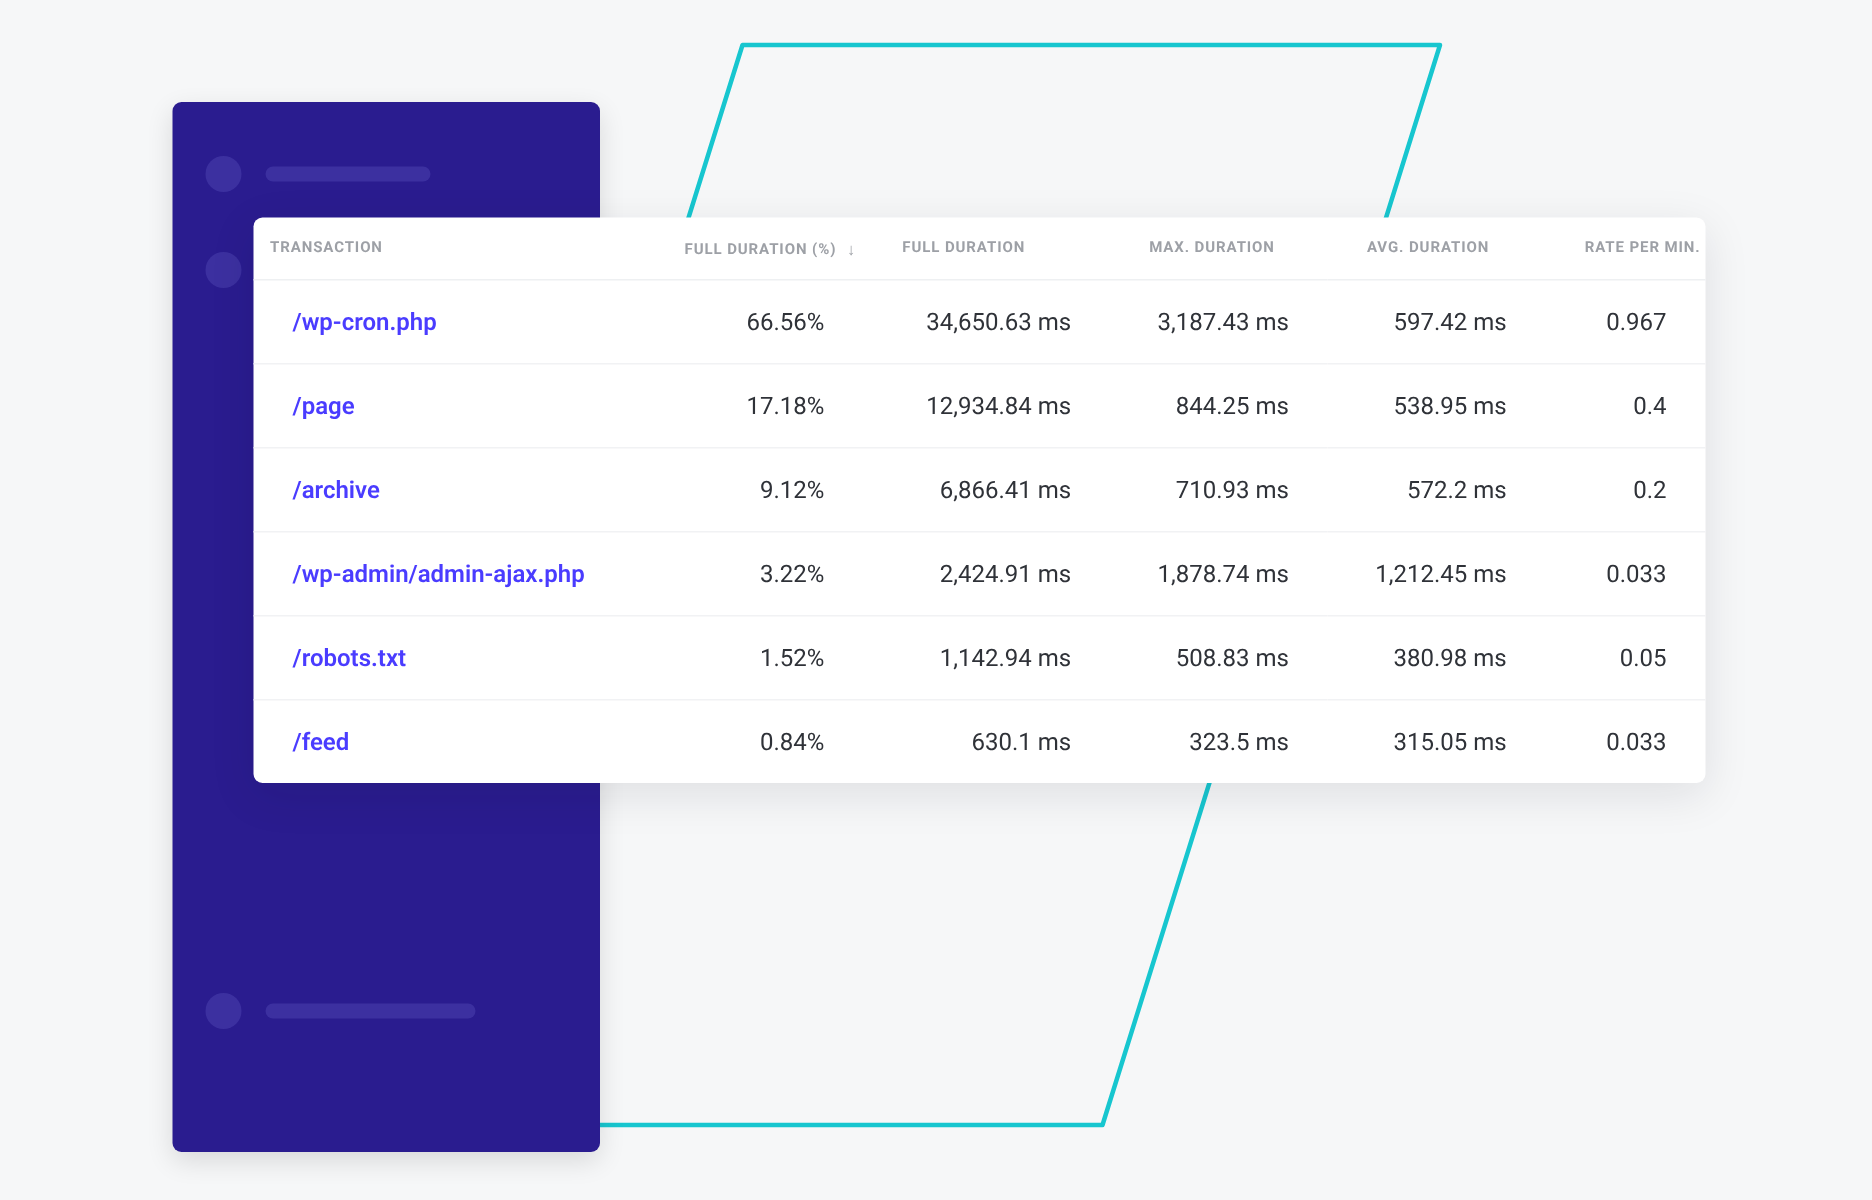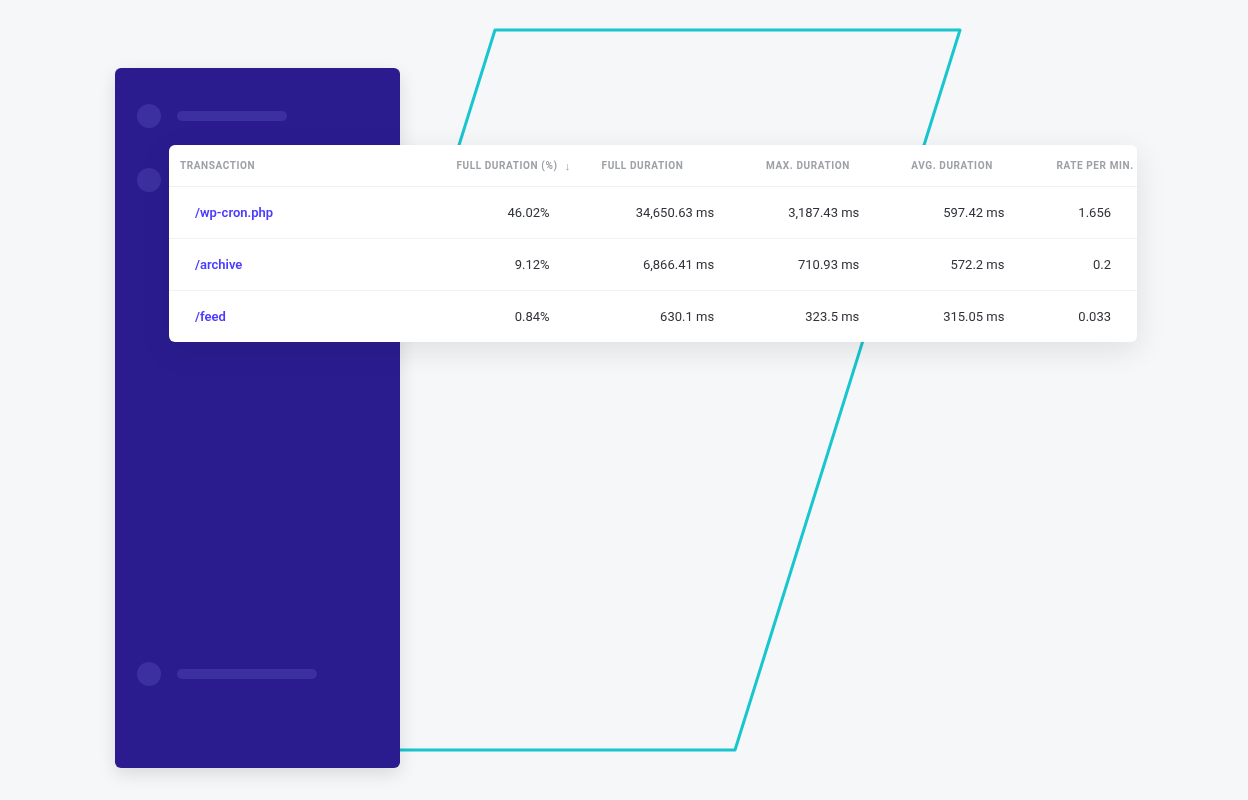--- a/index.html
+++ b/index.html
@@ -96,21 +96,21 @@
     letter-spacing: .06em;
     text-transform: uppercase;
     color: #9da0a6;
     text-align: left;
     padding: 14px 26px;
     border-bottom: 1px solid #eef0f2;
     white-space: nowrap;
   }
   table.tx thead th.left { text-align: left; padding-left: 11px; }
   table.tx tbody td {
-    font-size: 13px;
+    font-size: 16px;
     color: #2f3238;
     text-align: right;
     padding: 18px 26px;
     border-bottom: 1px solid #f1f2f4;
     white-space: nowrap;
   }
   table.tx tbody tr:last-child td { border-bottom: none; }
   table.tx tbody td.left {
     text-align: left;
     color: #4a3cff;
@@ -175,35 +175,59 @@
           </th>
           <th>FULL DURATION</th>
           <th>MAX. DURATION</th>
           <th>AVG. DURATION</th>
           <th>RATE PER MIN.</th>
         </tr>
       </thead>
       <tbody id="rows">
           <tr>
             <td class="left">/wp-cron.php</td>
-            <td>46.02%</td>
+            <td>66.56%</td>
             <td>34,650.63 ms</td>
             <td>3,187.43 ms</td>
             <td>597.42 ms</td>
-            <td>1.656</td>
+            <td>0.967</td>
+          </tr>
+          <tr>
+            <td class="left">/page</td>
+            <td>17.18%</td>
+            <td>12,934.84 ms</td>
+            <td>844.25 ms</td>
+            <td>538.95 ms</td>
+            <td>0.4</td>
           </tr>
           <tr>
             <td class="left">/archive</td>
             <td>9.12%</td>
             <td>6,866.41 ms</td>
             <td>710.93 ms</td>
             <td>572.2 ms</td>
             <td>0.2</td>
           </tr>
           <tr>
+            <td class="left">/wp-admin/admin-ajax.php</td>
+            <td>3.22%</td>
+            <td>2,424.91 ms</td>
+            <td>1,878.74 ms</td>
+            <td>1,212.45 ms</td>
+            <td>0.033</td>
+          </tr>
+          <tr>
+            <td class="left">/robots.txt</td>
+            <td>1.52%</td>
+            <td>1,142.94 ms</td>
+            <td>508.83 ms</td>
+            <td>380.98 ms</td>
+            <td>0.05</td>
+          </tr>
+          <tr>
             <td class="left">/feed</td>
             <td>0.84%</td>
             <td>630.1 ms</td>
             <td>323.5 ms</td>
             <td>315.05 ms</td>
             <td>0.033</td>
           </tr>
         </tbody>
     </table>
   </div>

